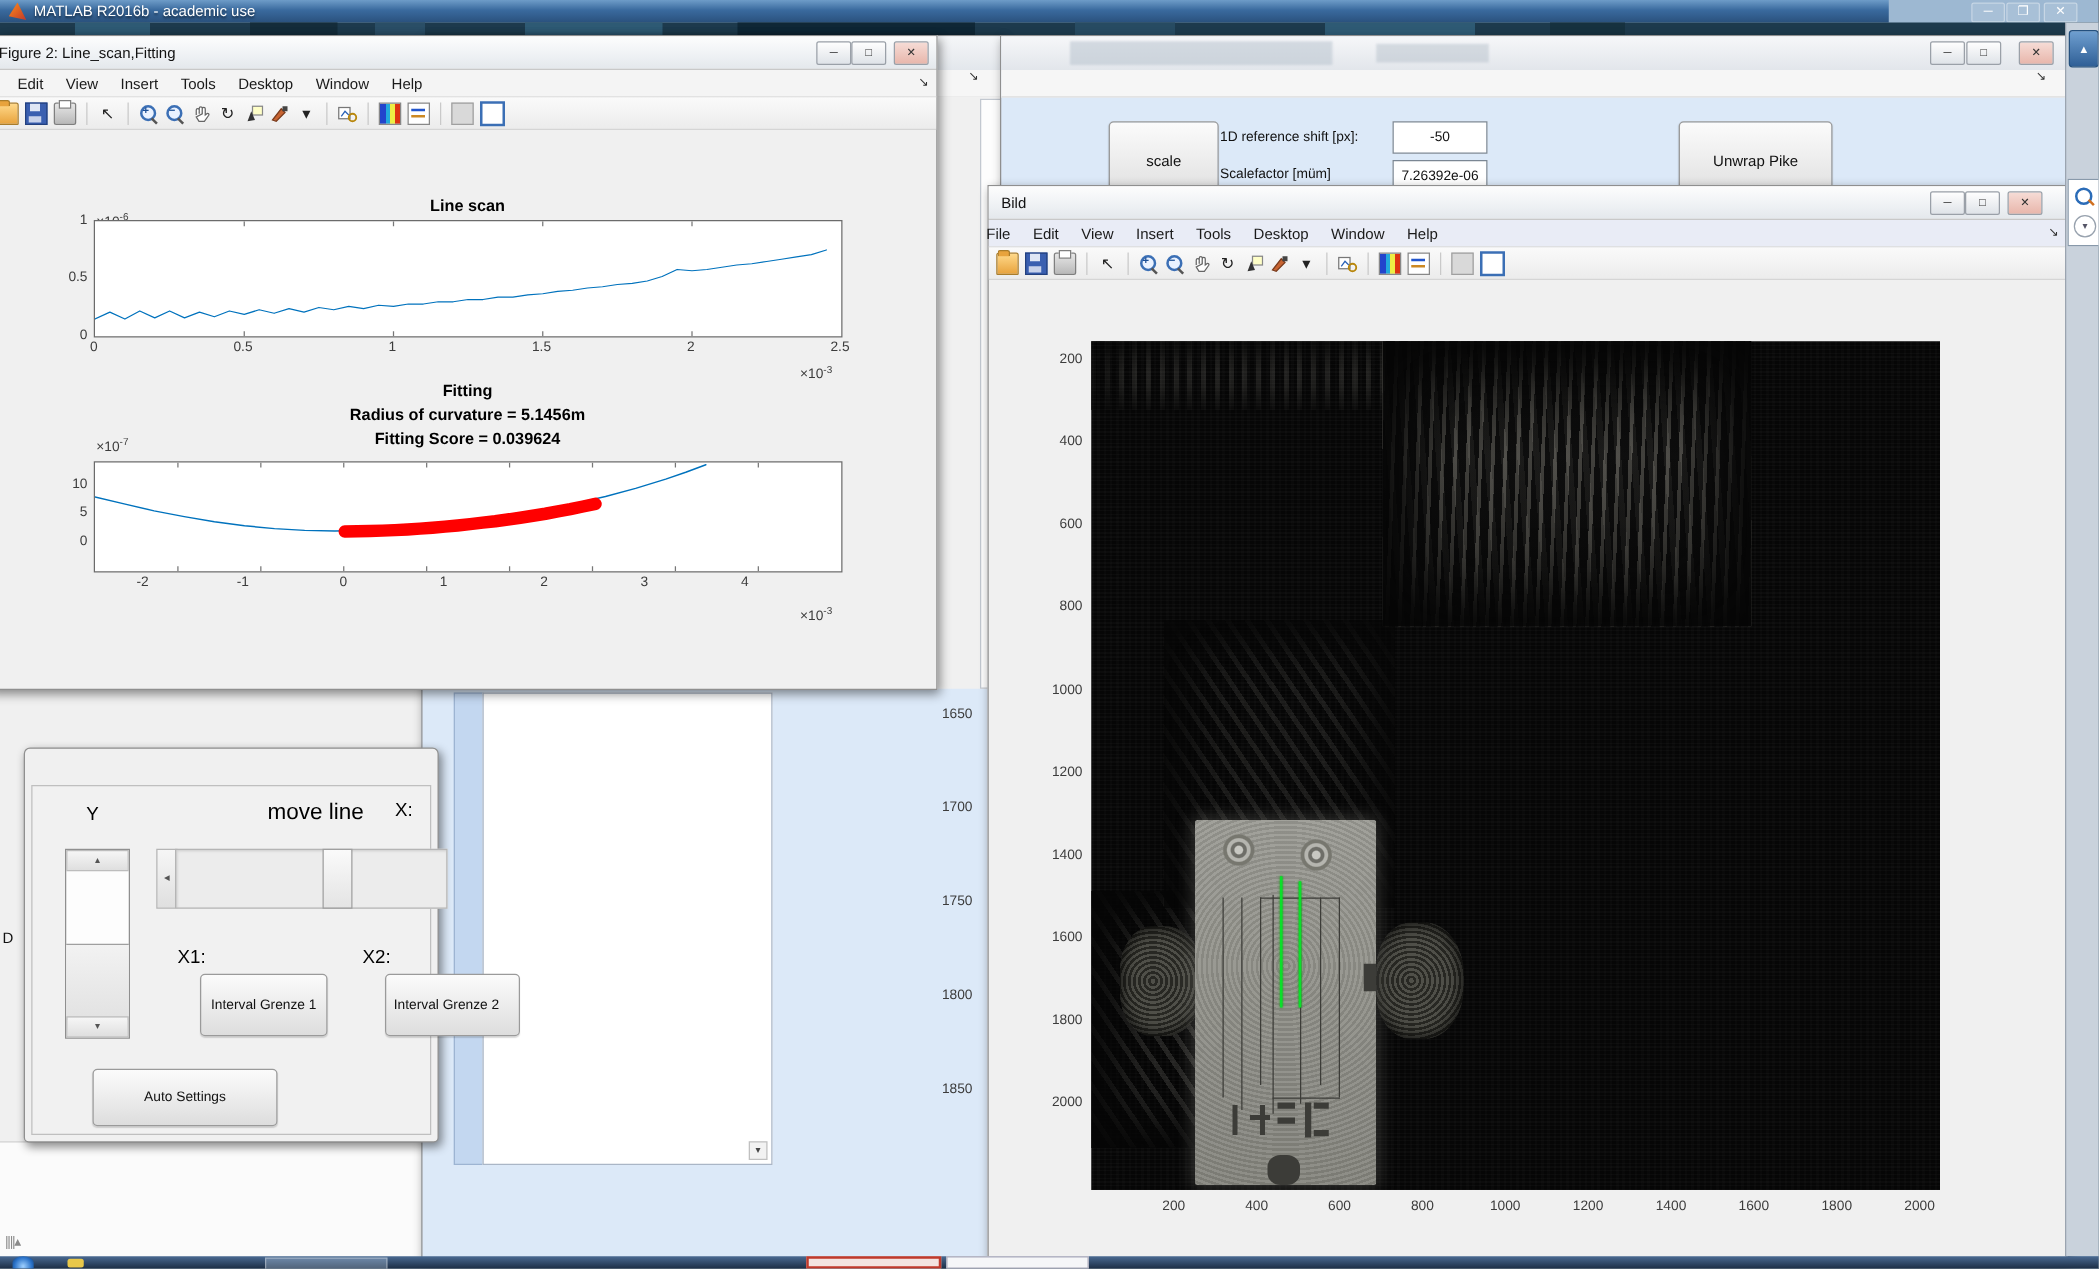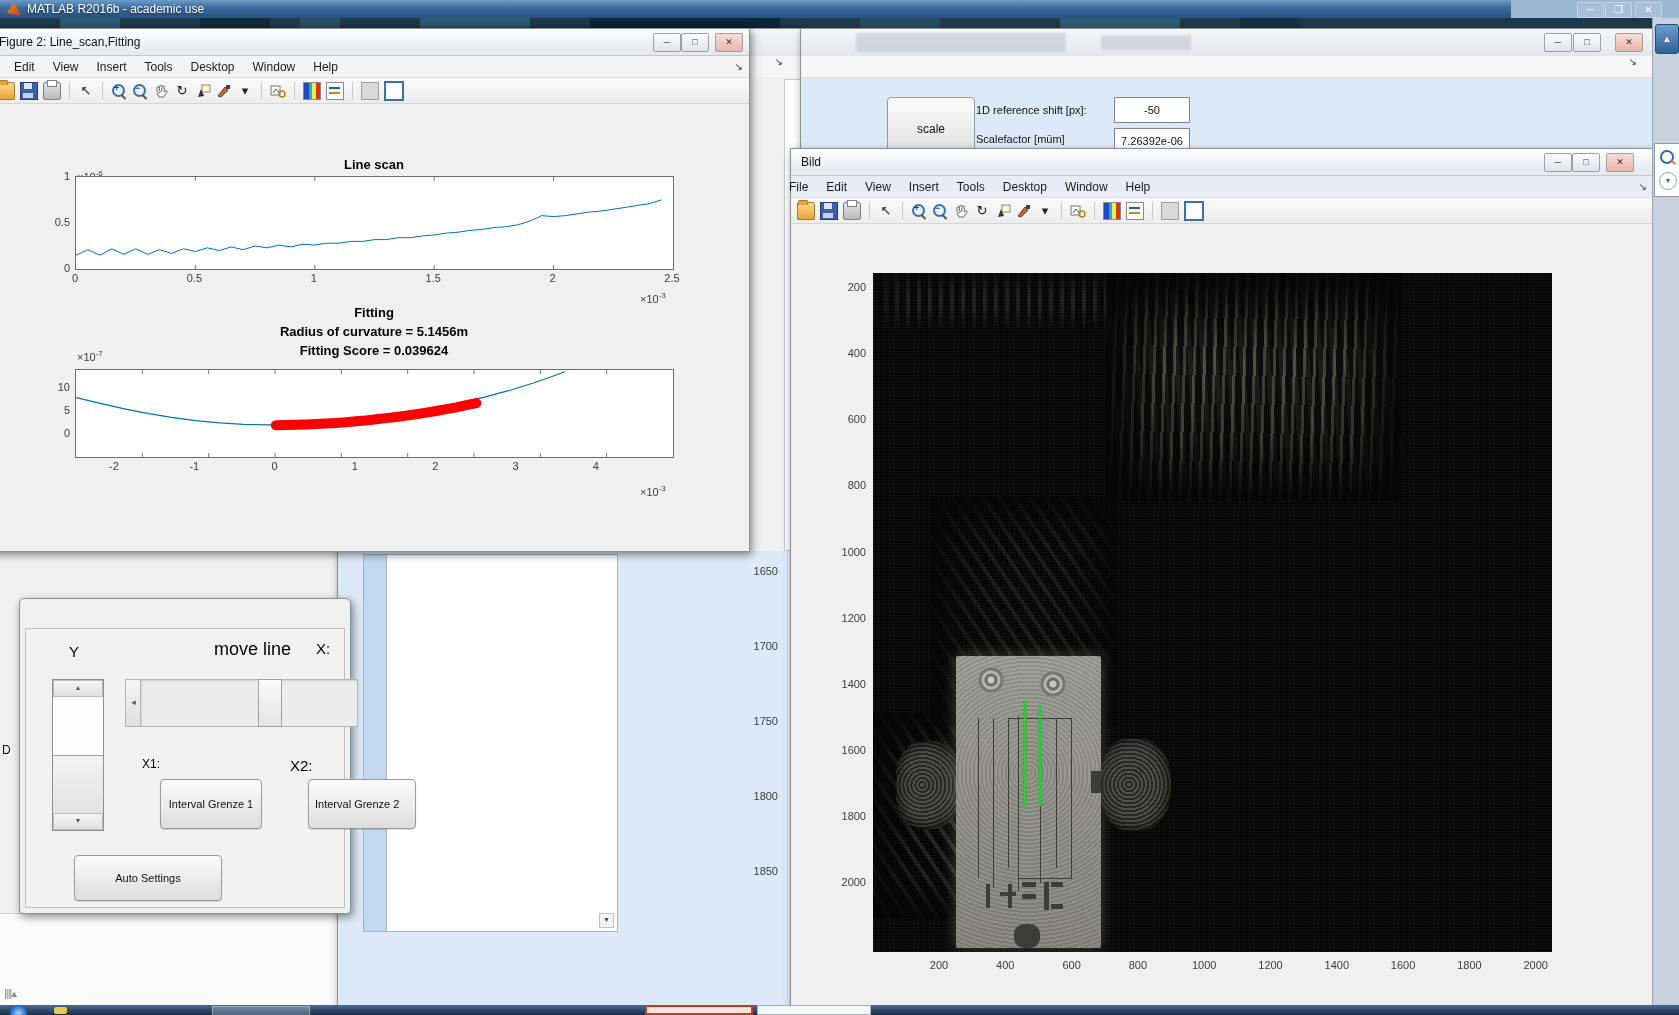--- a/index.html
+++ b/index.html
@@ -151,38 +151,39 @@
       <span class="cbtn close" style="left:814px">✕</span>
     </div>
     <div class="abs" style="left:0;top:27px;right:0;height:21px;background:#f6f6f6;border-bottom:1px solid #ddd">
       <span class="marrow" style="right:16px">↘</span>
     </div>
     <div class="btn" style="left:66px;top:68px;width:86px;height:62px">scale</div>
     <span class="lbl" style="left:175px;top:75px">1D reference shift [px]:</span>
     <input class="edit" style="left: 313px; top: 68px; width: 70px; height: 22px;" readonly="" value="-50">
     <span class="lbl" style="left:175px;top:104px">Scalefactor [müm]</span>
     <input class="edit" style="left: 313px; top: 99px; width: 70px; height: 22px;" readonly="" value="7.26392e-06">
+    <div class="btn" style="left:522px;top:68px;width:121px;height:62px">Unwrap Pike</div>
   </div>
 
   <div class="win" style="left:19px;top:598px;width:330px;height:314px;border-radius:5px 5px 4px 4px">
     <div class="abs" style="left:5px;top:29px;width:318px;height:278px;background:#f1f1f1;border:1px solid #bfbfbf">
       <span class="abs" style="left:43px;top:14px;font-size:15px">Y</span>
       <span class="abs" style="left:188px;top:10px;font-size:18px">move line</span>
       <span class="abs" style="left:290px;top:11px;font-size:15px">X:</span>
 
       <div class="slideV" style="left:26px;top:50px;width:50px;height:150px">
         <span class="arr" style="top:0">▴</span>
         <div class="thumb" style="top:75px;height:60px"></div>
         <span class="arr" style="bottom:0">▾</span>
       </div>
 
       <div class="abs" style="left:99px;top:50px;width:15px;height:46px;background:linear-gradient(180deg,#f6f6f6,#dfdfdf);border:1px solid #b5b5b5;font-size:9px;color:#555;text-align:center;line-height:44px">◂</div>
       <div class="trough" style="left:114px;top:50px;width:216px;height:46px"></div>
       <div class="hthumb" style="left:232px;top:50px;width:22px;height:46px"></div>
-      <span class="abs" style="left:116px;top:128px;font-size:12px">X1:</span>
+      <span class="abs" style="left:116px;top:128px;font-size:15px">X1:</span>
       <div class="btn" style="left:114px;top:150px;width:100px;height:48px;font-size:11px">Interval Grenze 1</div>
       <span class="abs" style="left:264px;top:128px;font-size:15px">X2:</span>
       <div class="btn" style="left:262px;top:150px;width:100px;height:48px;font-size:11px;justify-content:flex-start;padding-left:6px">Interval Grenze 2</div>
       <div class="btn" style="left:28px;top:226px;width:146px;height:44px;font-size:11px">Auto Settings</div>
     </div>
   </div>
 
   <div class="win" style="left:-10px;top:28px;width:758px;height:522px">
     <div class="tb">
       <span class="txt" style="left:8px">Figure 2: Line_scan,Fitting</span>

